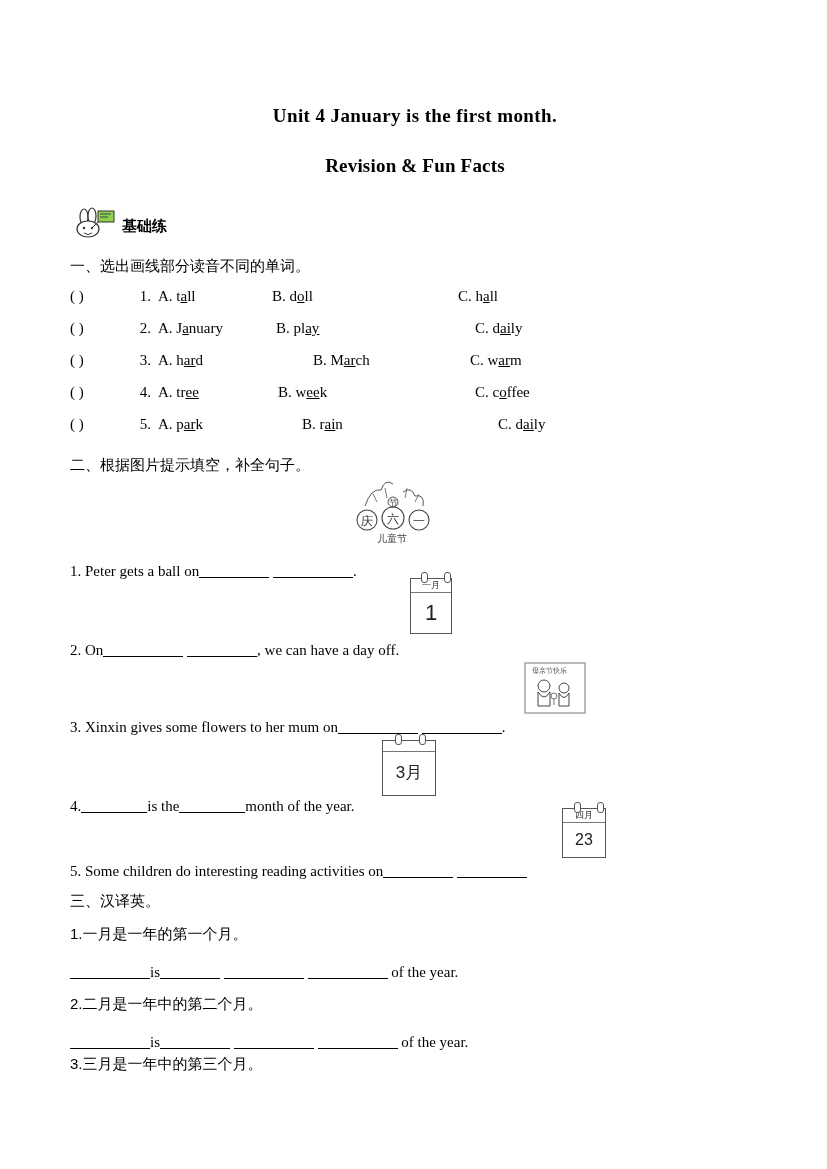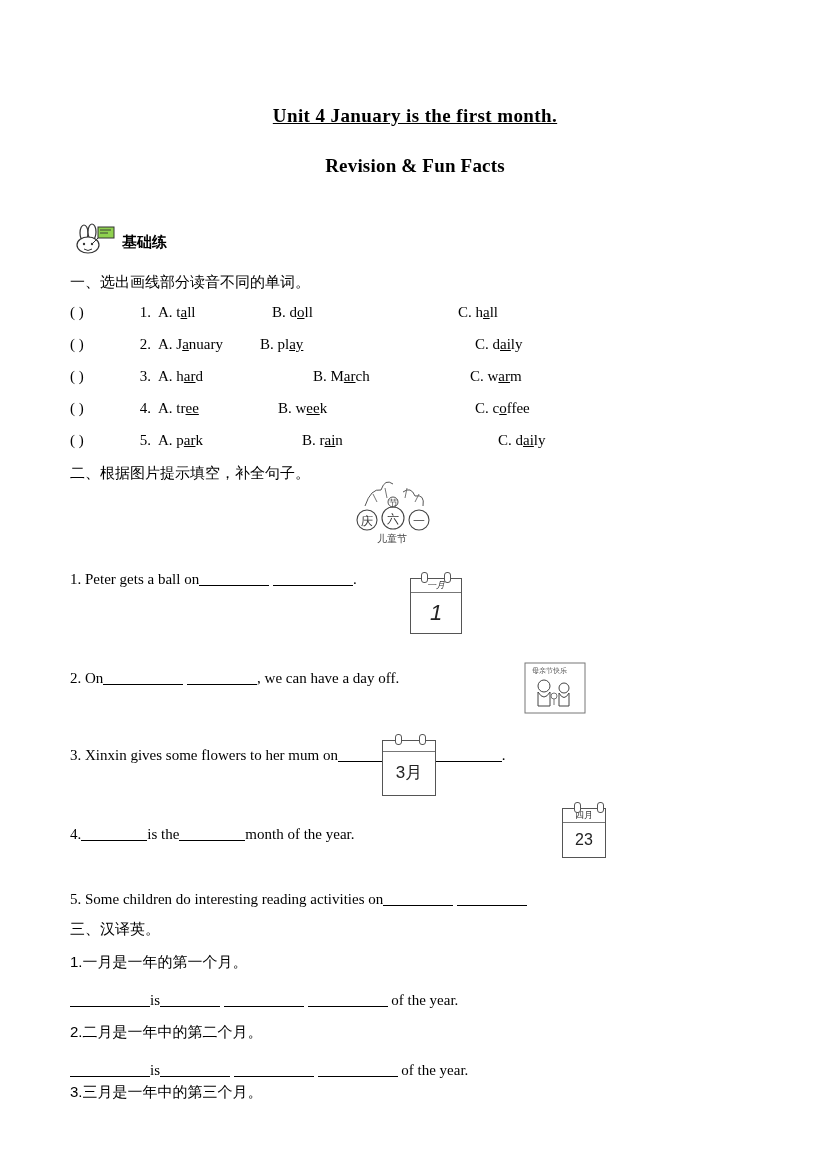--- a/index.html
+++ b/index.html
@@ -28,33 +28,32 @@
     top: 105px;
     width: 690px;
   }
   h1.title {
     font-family: "Liberation Serif", serif;
     font-weight: bold;
     font-size: 19px;
     text-align: center;
     margin: 0 0 0 0;
     letter-spacing: 0.4px;
-    text-decoration: underline;
   }
   h2.subtitle {
     font-family: "Liberation Serif", serif;
     font-weight: bold;
     font-size: 19px;
     text-align: center;
     margin: 28px 0 0 0;
     letter-spacing: 0.2px;
   }
   .badge-row {
     position: relative;
-    margin-top: 48px;
+    margin-top: 32px;
     height: 34px;
   }
   .bunny-icon {
     position: absolute;
     left: 0;
     top: -4px;
     width: 48px;
     height: 34px;
   }
   .badge-label {
@@ -182,21 +181,21 @@
       </span>
     </div>
 
     <div class="qrow">
       <span class="paren">(          )</span>
       <span>2.</span>
       <span class="opt" style="left:88px">
         <span>A.</span>
         <span><span>J</span><u class="ul">a</u><span>nuary</span></span>
       </span>
-      <span class="opt" style="left:190px">
+      <span class="opt" style="left:206px">
         <span>B.</span>
         <span><span>pl</span><u class="ul">ay</u><span></span></span>
       </span>
       <span class="opt" style="left:405px">
         <span>C.</span>
         <span><span>d</span><u class="ul">ai</u><span>ly</span></span>
       </span>
     </div>
 
     <div class="qrow">
@@ -243,27 +242,27 @@
       <span class="opt" style="left:232px">
         <span>B.</span>
         <span><span>r</span><u class="ul">ai</u><span>n</span></span>
       </span>
       <span class="opt" style="left:428px">
         <span>C.</span>
         <span><span>d</span><u class="ul">ai</u><span>ly</span></span>
       </span>
     </div>
 
-    <div class="section-head" style="margin-top:12px">二、根据图片提示填空，补全句子。</div>
+    <div class="section-head" style="margin-top:20px">二、根据图片提示填空，补全句子。</div>
 
     <div class="fillrow" style="margin-top:88px">
       <span>1. Peter gets a ball on</span><span class="blank b70"></span> <span class="blank b80"></span><span>.</span>
     </div>
 
-    <div class="fillrow" style="margin-top:82px">
+    <div class="fillrow" style="margin-top:62px">
       <span>2. On</span><span class="blank b80"></span> <span class="blank b70"></span><span>, we can have a day off.</span>
     </div>
 
     <div class="fillrow" style="margin-top:60px">
       <span>3. Xinxin gives some flowers to her mum on</span><span class="blank b80"></span> <span class="blank b80"></span><span>.</span>
     </div>
 
     <div class="fillrow" style="margin-top:62px">
       <span>4.</span><span class="blank b66"></span><span>is the</span><span class="blank b66"></span><span>month of the year.</span>
     </div>
@@ -299,21 +298,21 @@
       <circle cx="48" cy="38" r="11" fill="none" stroke="#444" stroke-width="1.1"></circle>
       <circle cx="74" cy="40" r="10" fill="none" stroke="#444" stroke-width="1.1"></circle>
       <text x="16" y="45" font-family="Liberation Sans, sans-serif" font-size="12" fill="#333">庆</text>
       <text x="42" y="43" font-family="Liberation Sans, sans-serif" font-size="12" fill="#333">六</text>
       <text x="68" y="45" font-family="Liberation Sans, sans-serif" font-size="12" fill="#333">一</text>
       <text x="32" y="62" font-family="Liberation Sans, sans-serif" font-size="10" fill="#444">儿童节</text>
     </svg>
   </div>
 
   <div class="ill" style="left:410px; top:578px;">
-    <div class="cal" style="width:52px; height:56px;font-style:italic;">
+    <div class="cal" style="width:42px; height:56px;">
       <div class="ring" style="left:10px;"></div>
       <div class="ring" style="left:33px;"></div>
       <div class="top">一月</div>
       <div class="big" style="font-size:22px; line-height:40px;">1</div>
     </div>
   </div>
 
   <div class="ill" style="left:524px; top:662px; width:62px; height:52px;">
     <svg width="62" height="52" viewBox="0 0 62 52">
       <rect x="1" y="1" width="60" height="50" fill="none" stroke="#777" stroke-width="1"></rect>

